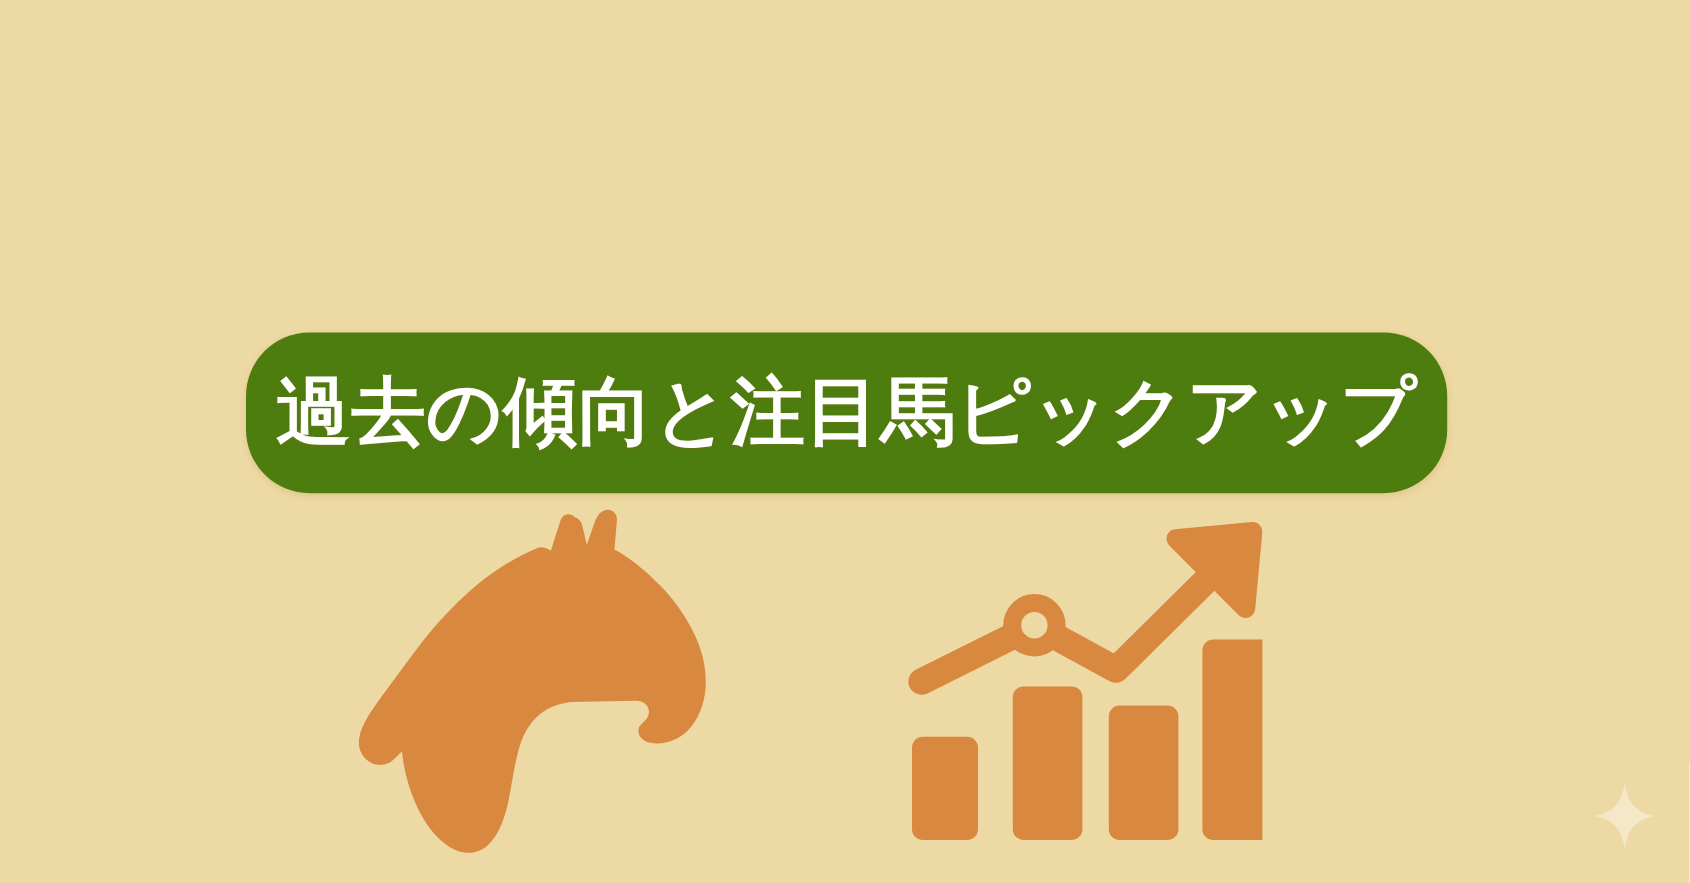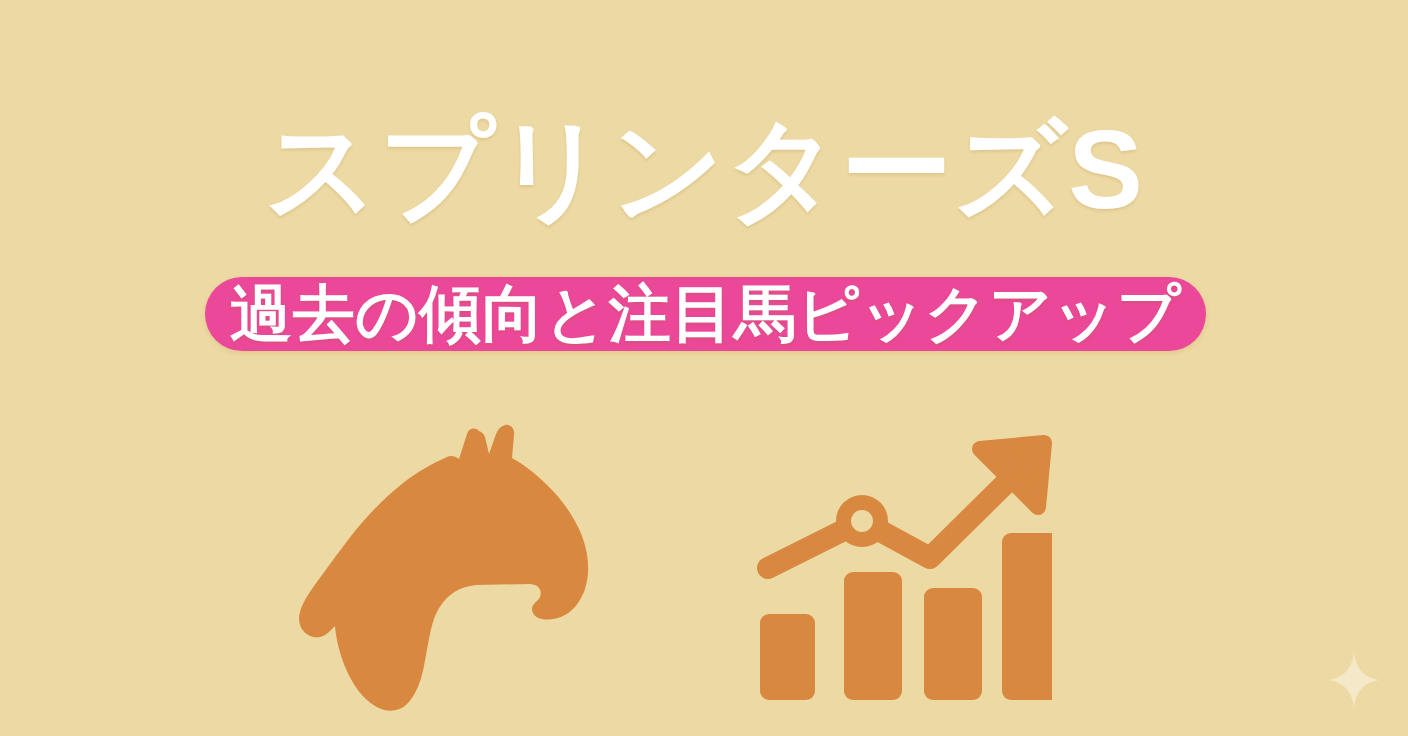--- a/index.html
+++ b/index.html
@@ -34,22 +34,22 @@
     white-space: nowrap;
     text-shadow: 0 2px 3px rgba(150, 115, 40, 0.18);
   }
 
   
   #subtitle-pill {
     position: absolute;
     left: 205px;
     top: 277px;
     width: 1001px;
-    height: 74px;
-    background: #ec4899;
+    height: 134px;
+    background: #4d7c0f;
     border-radius: 53px;
     display: flex;
     align-items: center;
     justify-content: center;
     box-shadow: 0 2px 5px rgba(160, 120, 30, 0.16);
   }
 
   #subtitle-text {
     color: #ffffff;
     font-size: 62px;
@@ -92,21 +92,20 @@
     top: 652px;
     width: 50px;
     height: 56px;
   }
 </style>
 </head>
 <body>
 
 <div id="slide">
 
-  <div id="main-title">スプリンターズS</div>
 
   <div id="subtitle-pill">
     <span id="subtitle-text">過去の傾向と注目馬ピックアップ</span>
   </div>
 
   <div id="icon-row">
 
     <svg id="horse-icon" viewBox="0 0 330 290" aria-hidden="true">
       <path d="M196 8
                C 192 4 186 5 184 11

